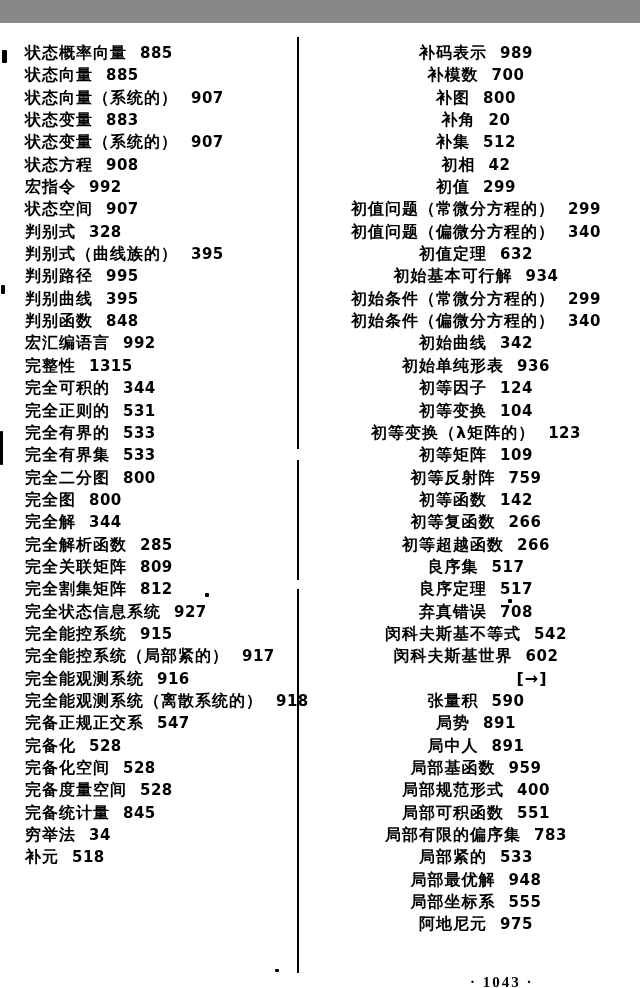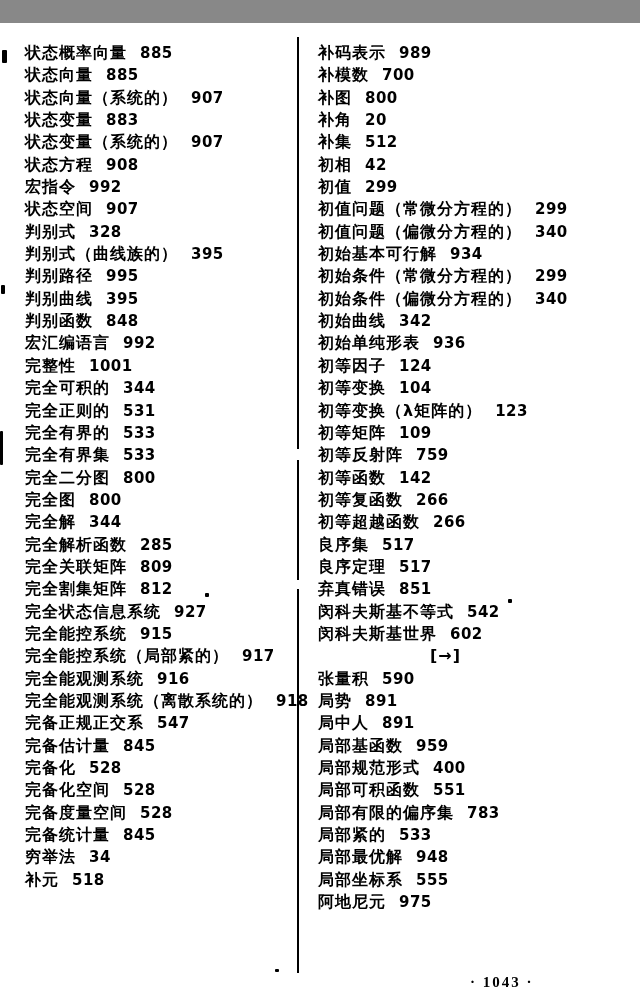--- a/index.html
+++ b/index.html
@@ -12,21 +12,21 @@
     overflow: hidden;
     font-family: "DejaVu Sans", sans-serif;
     color: #000000;
     margin-top: 23px;
   }
   .col {
     position: absolute;
     top: 19px;
   }
   .col-left  { left: 25px;  width: 272px; }
-  .col-right { left: 318px; width: 316px; }
+  .col-right { left: 318px; width: 316px; text-align: center; }
   .entry {
     height: 22.35px;
     line-height: 22.35px;
     white-space: nowrap;
     font-size: 16px;
   }
   .term {
     font-weight: 600;
     letter-spacing: 1px;
   }
@@ -94,38 +94,37 @@
       <div class="entry"><span class="term">状态变量（系统的）</span><span class="num">907</span></div>
       <div class="entry"><span class="term">状态方程</span><span class="num">908</span></div>
       <div class="entry"><span class="term">宏指令</span><span class="num">992</span></div>
       <div class="entry"><span class="term">状态空间</span><span class="num">907</span></div>
       <div class="entry"><span class="term">判别式</span><span class="num">328</span></div>
       <div class="entry"><span class="term">判别式（曲线族的）</span><span class="num">395</span></div>
       <div class="entry"><span class="term">判别路径</span><span class="num">995</span></div>
       <div class="entry"><span class="term">判别曲线</span><span class="num">395</span></div>
       <div class="entry"><span class="term">判别函数</span><span class="num">848</span></div>
       <div class="entry"><span class="term">宏汇编语言</span><span class="num">992</span></div>
-      <div class="entry"><span class="term">完整性</span><span class="num">1001</span></div>
+      <div class="entry"><span class="term">完整性</span><span class="num">1315</span></div>
       <div class="entry"><span class="term">完全可积的</span><span class="num">344</span></div>
       <div class="entry"><span class="term">完全正则的</span><span class="num">531</span></div>
       <div class="entry"><span class="term">完全有界的</span><span class="num">533</span></div>
       <div class="entry"><span class="term">完全有界集</span><span class="num">533</span></div>
       <div class="entry"><span class="term">完全二分图</span><span class="num">800</span></div>
       <div class="entry"><span class="term">完全图</span><span class="num">800</span></div>
       <div class="entry"><span class="term">完全解</span><span class="num">344</span></div>
       <div class="entry"><span class="term">完全解析函数</span><span class="num">285</span></div>
       <div class="entry"><span class="term">完全关联矩阵</span><span class="num">809</span></div>
       <div class="entry"><span class="term">完全割集矩阵</span><span class="num">812</span></div>
       <div class="entry"><span class="term">完全状态信息系统</span><span class="num">927</span></div>
       <div class="entry"><span class="term">完全能控系统</span><span class="num">915</span></div>
       <div class="entry"><span class="term">完全能控系统（局部紧的）</span><span class="num">917</span></div>
       <div class="entry"><span class="term">完全能观测系统</span><span class="num">916</span></div>
       <div class="entry"><span class="term">完全能观测系统（离散系统的）</span><span class="num">918</span></div>
       <div class="entry"><span class="term">完备正规正交系</span><span class="num">547</span></div>
-      <div class="entry"><span class="term">完备估计量</span><span class="num">845</span></div>
       <div class="entry"><span class="term">完备化</span><span class="num">528</span></div>
       <div class="entry"><span class="term">完备化空间</span><span class="num">528</span></div>
       <div class="entry"><span class="term">完备度量空间</span><span class="num">528</span></div>
       <div class="entry"><span class="term">完备统计量</span><span class="num">845</span></div>
       <div class="entry"><span class="term">穷举法</span><span class="num">34</span></div>
       <div class="entry"><span class="term">补元</span><span class="num">518</span></div>
     </div>
 
   <div class="divider"></div>
 
@@ -133,36 +132,37 @@
     <div>
         <div class="entry"><span class="term">补码表示</span><span class="num">989</span></div>
         <div class="entry"><span class="term">补模数</span><span class="num">700</span></div>
         <div class="entry"><span class="term">补图</span><span class="num">800</span></div>
         <div class="entry"><span class="term">补角</span><span class="num">20</span></div>
         <div class="entry"><span class="term">补集</span><span class="num">512</span></div>
         <div class="entry"><span class="term">初相</span><span class="num">42</span></div>
         <div class="entry"><span class="term">初值</span><span class="num">299</span></div>
         <div class="entry"><span class="term">初值问题（常微分方程的）</span><span class="num">299</span></div>
         <div class="entry"><span class="term">初值问题（偏微分方程的）</span><span class="num">340</span></div>
+        <div class="entry"><span class="term">初值定理</span><span class="num">632</span></div>
         <div class="entry"><span class="term">初始基本可行解</span><span class="num">934</span></div>
         <div class="entry"><span class="term">初始条件（常微分方程的）</span><span class="num">299</span></div>
         <div class="entry"><span class="term">初始条件（偏微分方程的）</span><span class="num">340</span></div>
         <div class="entry"><span class="term">初始曲线</span><span class="num">342</span></div>
         <div class="entry"><span class="term">初始单纯形表</span><span class="num">936</span></div>
         <div class="entry"><span class="term">初等因子</span><span class="num">124</span></div>
         <div class="entry"><span class="term">初等变换</span><span class="num">104</span></div>
         <div class="entry"><span class="term">初等变换（λ矩阵的）</span><span class="num">123</span></div>
         <div class="entry"><span class="term">初等矩阵</span><span class="num">109</span></div>
         <div class="entry"><span class="term">初等反射阵</span><span class="num">759</span></div>
         <div class="entry"><span class="term">初等函数</span><span class="num">142</span></div>
         <div class="entry"><span class="term">初等复函数</span><span class="num">266</span></div>
         <div class="entry"><span class="term">初等超越函数</span><span class="num">266</span></div>
         <div class="entry"><span class="term">良序集</span><span class="num">517</span></div>
         <div class="entry"><span class="term">良序定理</span><span class="num">517</span></div>
-        <div class="entry"><span class="term">弃真错误</span><span class="num">851</span></div>
+        <div class="entry"><span class="term">弃真错误</span><span class="num">708</span></div>
         <div class="entry"><span class="term">闵科夫斯基不等式</span><span class="num">542</span></div>
         <div class="entry"><span class="term">闵科夫斯基世界</span><span class="num">602</span></div>
       </div>
     <div class="marker-row">[→]</div>
     <div>
         <div class="entry"><span class="term">张量积</span><span class="num">590</span></div>
         <div class="entry"><span class="term">局势</span><span class="num">891</span></div>
         <div class="entry"><span class="term">局中人</span><span class="num">891</span></div>
         <div class="entry"><span class="term">局部基函数</span><span class="num">959</span></div>
         <div class="entry"><span class="term">局部规范形式</span><span class="num">400</span></div>

